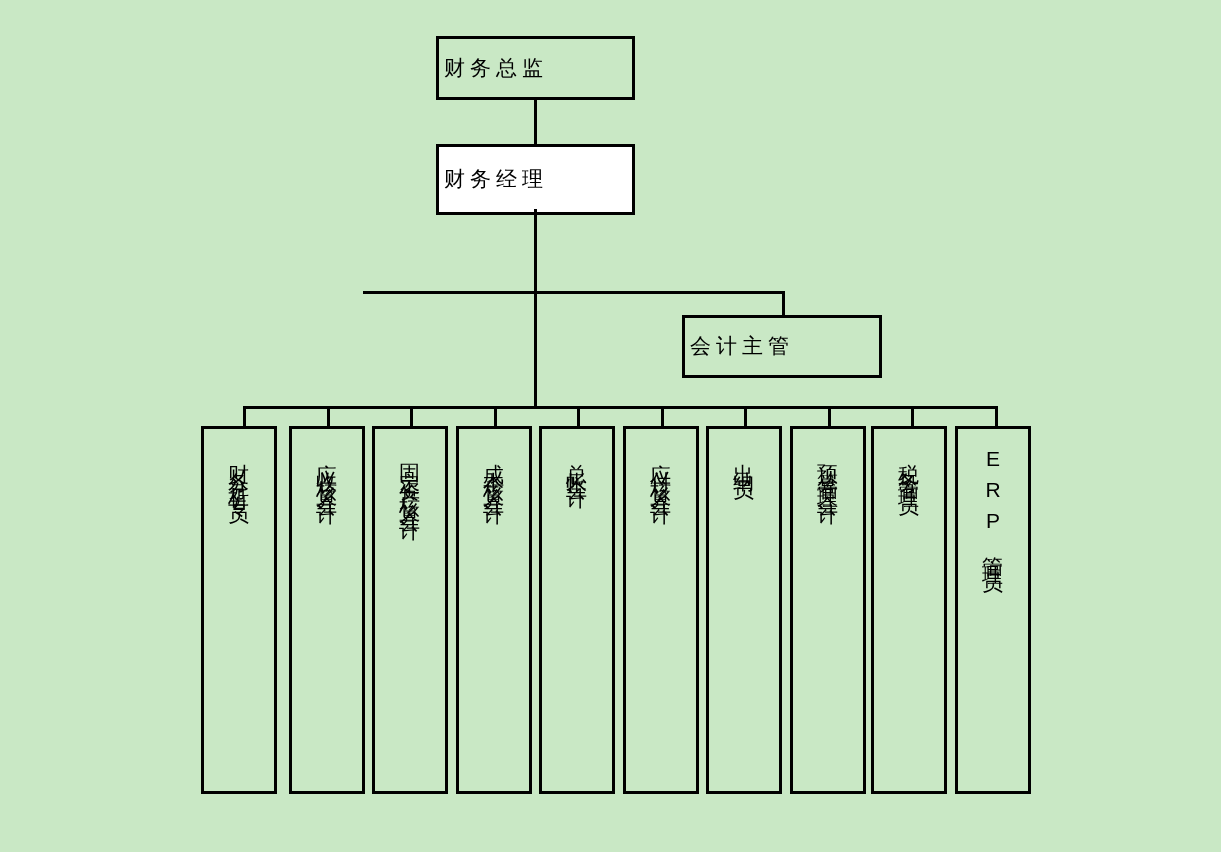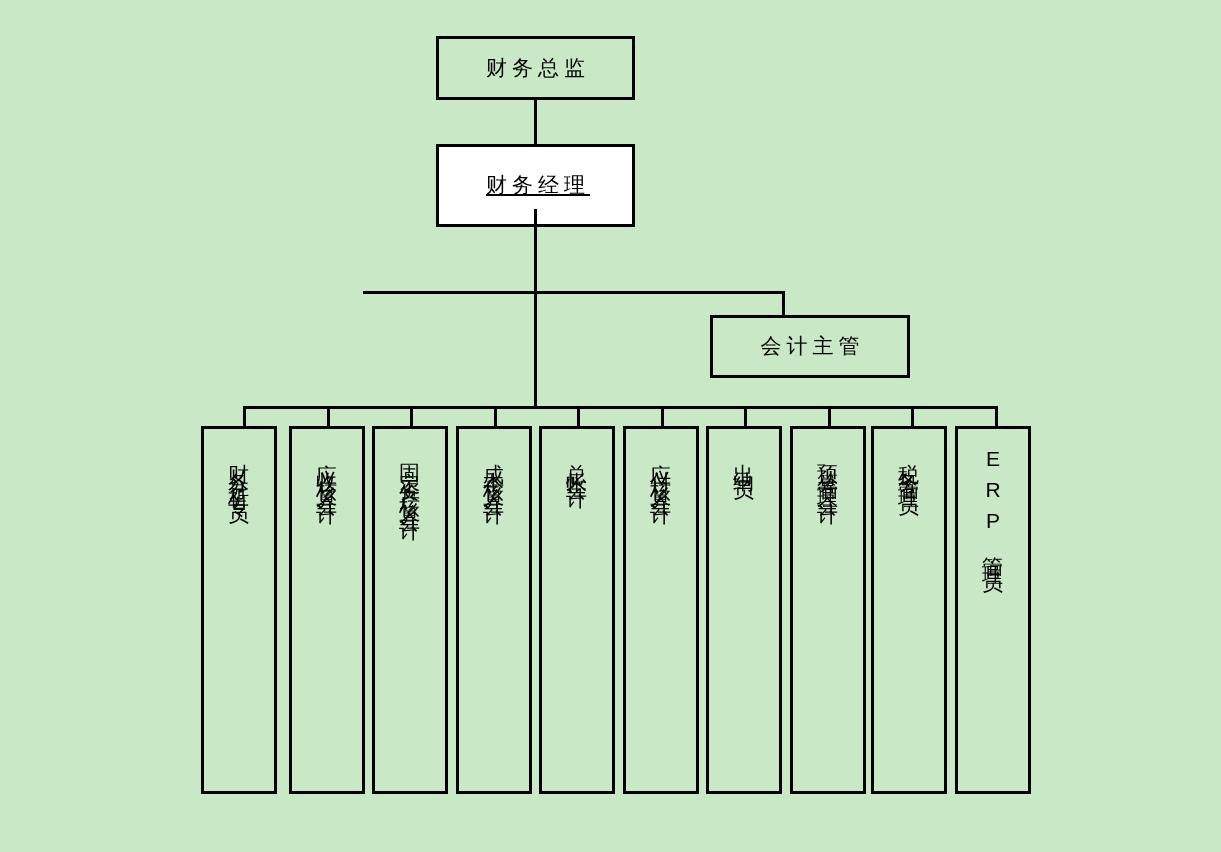--- a/index.html
+++ b/index.html
@@ -18,21 +18,20 @@
     width: 1221px;
     height: 852px;
     background: #c9e8c5;
   }
   .node {
     position: absolute;
     border: 3px solid #000000;
     box-sizing: border-box;
     display: flex;
     align-items: center;
-    justify-content: center;
     color: #000000;
     background: transparent;
   }
   .node.filled {
     background: #ffffff;
   }
   .node-label {
     font-size: 21px;
     letter-spacing: 5px;
     text-indent: 5px;
@@ -65,32 +64,32 @@
 <body>
 
 <div id="org-chart">
 
   <div class="node" style="left:436px; top:36px; width:199px; height:64px;">
     <span class="node-label">财务总监</span>
   </div>
 
   <div class="conn conn-v" style="left:534px; top:100px; height:44px;"></div>
 
-  <div class="node filled" style="left:436px; top:144px; width:199px; height:83px;text-decoration:underline;">
+  <div class="node filled" style="left:436px; top:144px; width:199px; height:71px;">
     <span class="node-label">财务经理</span>
   </div>
 
   <div class="conn conn-v" style="left:534px; top:209px; height:199px;"></div>
 
 
   <div class="conn conn-h" style="left:363px; top:291px; width:422px;"></div>
 
   <div class="conn conn-v" style="left:782px; top:291px; height:24px;"></div>
 
-  <div class="node" style="left:682px; top:315px; width:200px; height:63px;margin-left:28px;">
+  <div class="node" style="left:682px; top:315px; width:200px; height:63px;">
     <span class="node-label">会计主管</span>
   </div>
 
   <div class="conn conn-h" style="left:243px; top:406px; width:753px;"></div>
 
   <div class="conn conn-v" style="left:243px; top:406px; height:20px;"></div>
   <div class="conn conn-v" style="left:327px; top:406px; height:20px;"></div>
   <div class="conn conn-v" style="left:410px; top:406px; height:20px;"></div>
   <div class="conn conn-v" style="left:494px; top:406px; height:20px;"></div>
   <div class="conn conn-v" style="left:577px; top:406px; height:20px;"></div>

